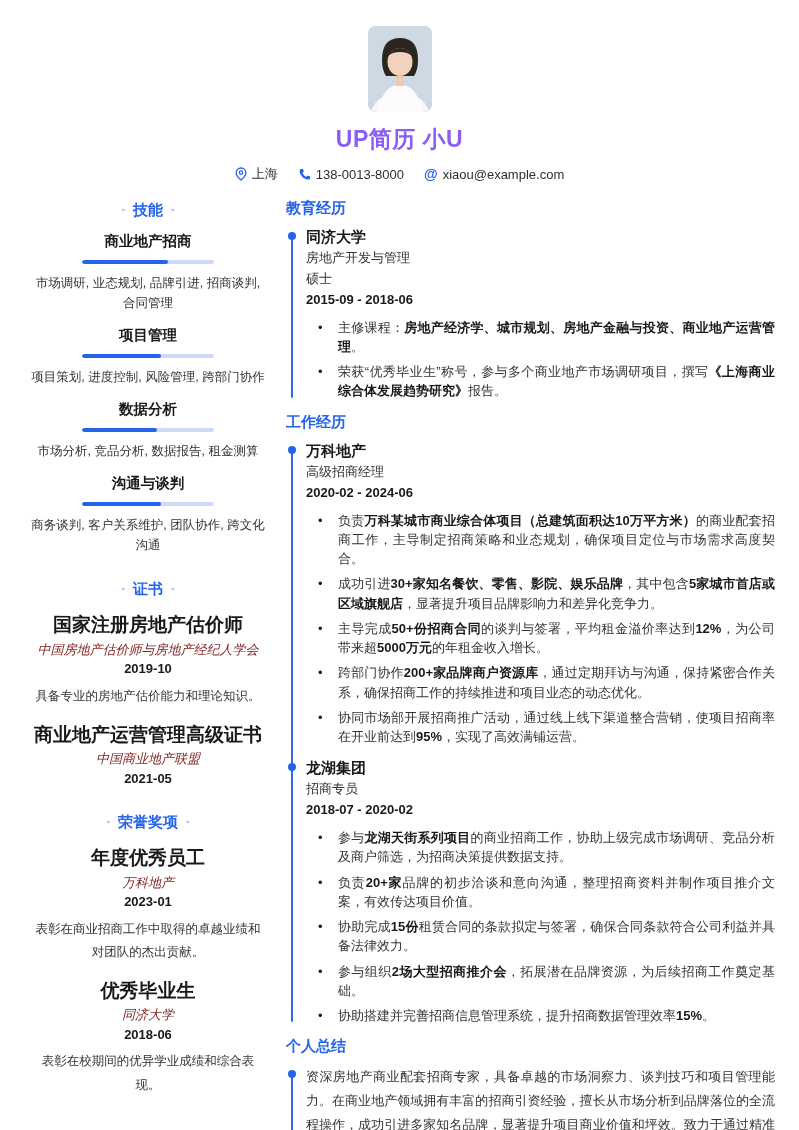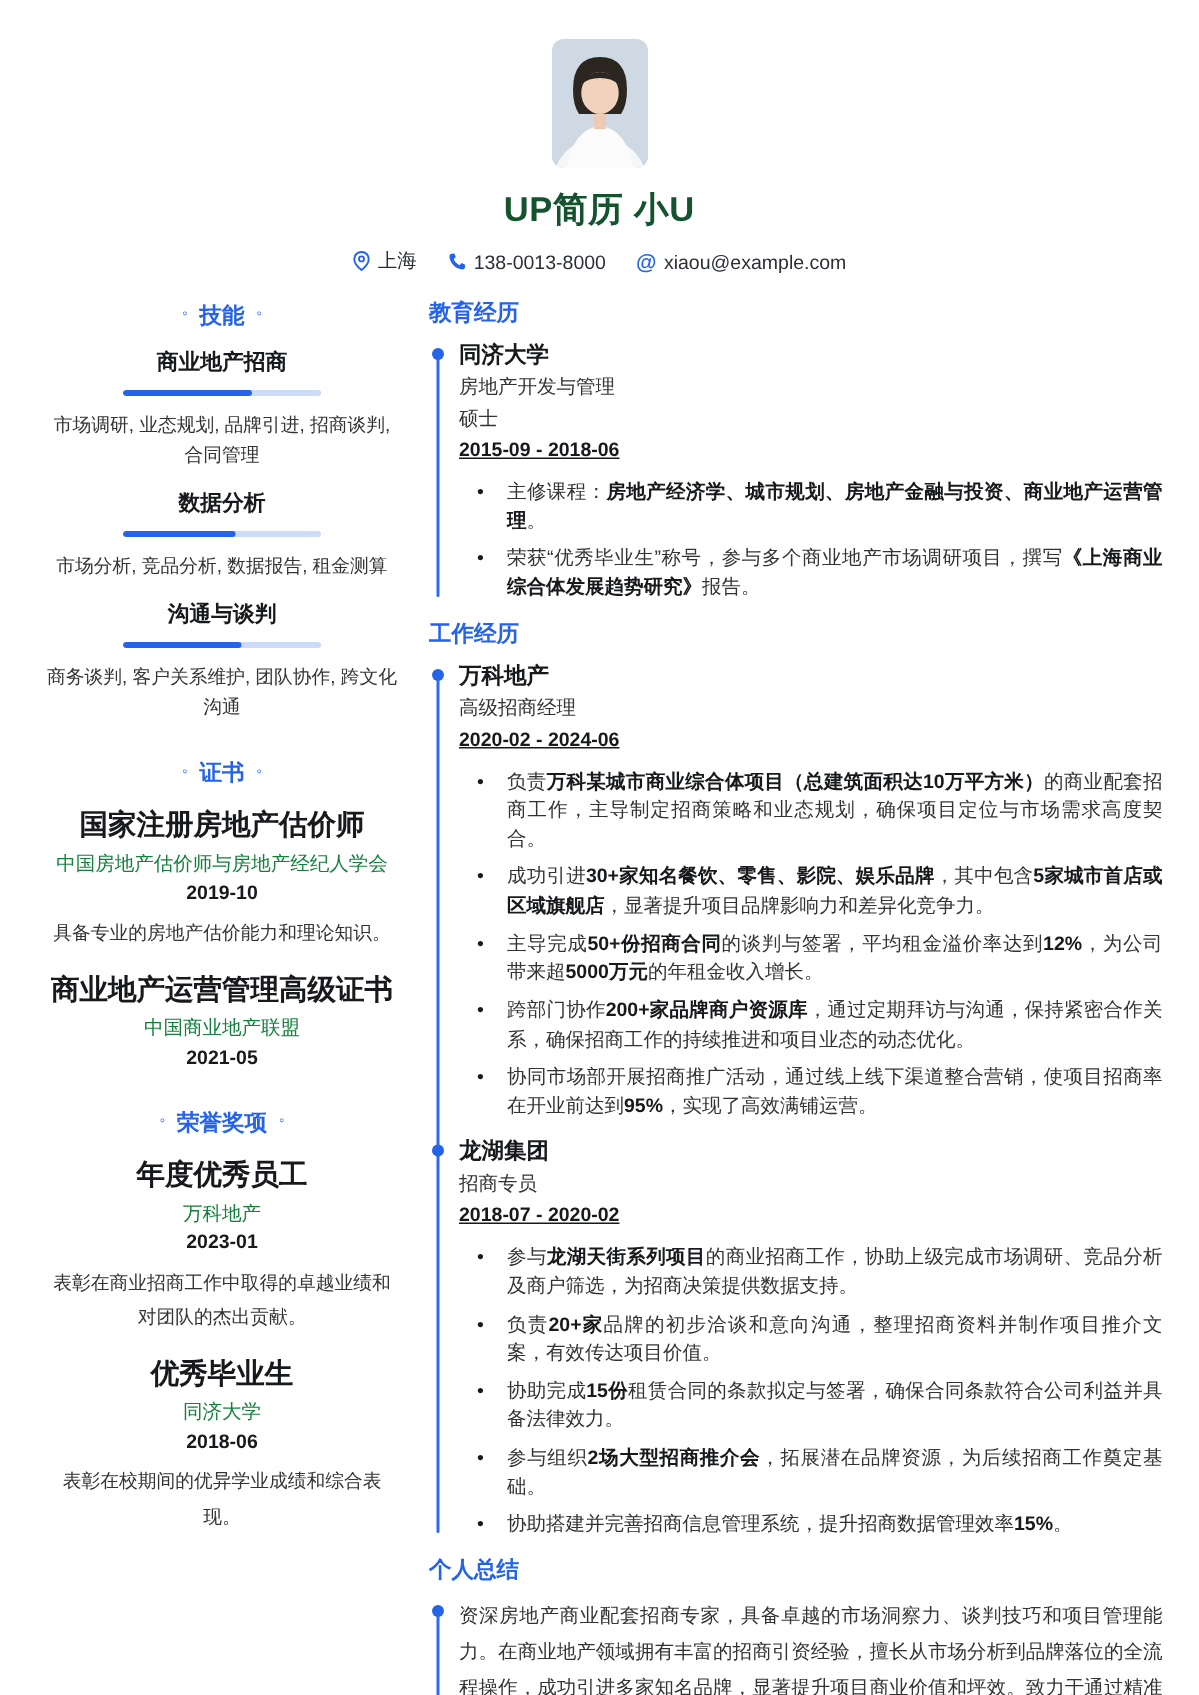--- a/index.html
+++ b/index.html
@@ -6,21 +6,21 @@
   html,body { background:#ffffff; }
   body { width:799px; height:1130px; overflow:hidden;
          font-family:"Liberation Sans","DejaVu Sans",sans-serif; color:#333; }
   .page { width:799px; height:1130px; padding-top:26px; }
 
   
   .top { text-align:center; }
   .photo { width:64px; height:86px; margin:0 auto; border-radius:8px; overflow:hidden;
            background:linear-gradient(180deg,#dde5ec,#c4cfda); }
   .photo svg { display:block; }
-  .name { margin-top:12px; font-size:23px; font-weight:bold; color:#14532d; letter-spacing:.5px; }
+  .name { margin-top:12px; font-size:23px; font-weight:bold; color:#8b5cf6; letter-spacing:.5px; }
   .contact { margin-top:10px; display:flex; justify-content:center; align-items:center; gap:20px;
              font-size:13px; color:#2a2f36; }
   .c-item { display:flex; align-items:center; gap:5px; }
   .c-ico { color:#2563eb; display:flex; align-items:center; }
   .at-glyph { font-size:14px; font-weight:bold; color:#2563eb; }
 
   
   .columns { display:flex; gap:20px; padding:0 24px 0 30px; margin-top:16px; }
   .left  { width:236px; flex:none; text-align:center; }
   .right { flex:1; min-width:0; }
@@ -30,37 +30,37 @@
             display:flex; align-items:center; justify-content:center; gap:8px; }
   .l-head .deco { font-size:10px; font-weight:normal; position:relative; top:-1px; }
   .skill { margin-bottom:13px; }
   .skill-name { font-size:14.5px; font-weight:bold; color:#17191c; }
   .skill-bar { width:132px; height:4px; border-radius:2px; background:#ccdbf7; margin:9px auto 9px; overflow:hidden; }
   .skill-fill { height:100%; border-radius:2px; background:#2563eb; }
   .skill-desc { font-size:12.5px; line-height:1.6; color:#333; }
   .l-gap { height:10px; }
   .l-item { margin-bottom:13px; }
   .l-item .t  { font-size:19px; font-weight:bold; color:#17191c; line-height:1.5; }
-  .l-item .o  { font-size:13px; color:#15803d; line-height:1.5; }
+  .l-item .o  { font-size:13px; color:#7f1d1d; line-height:1.5;font-style:italic; }
   .l-item .d  { font-size:13px; font-weight:bold; color:#17191c; line-height:1.5; }
   .l-item .ds { font-size:12.5px; color:#333; line-height:1.85; margin-top:6px; }
 
   
   section { margin-bottom:12px; }
   h2 { color:#2563eb; font-size:15px; font-weight:bold; margin-bottom:9px; }
   .timeline { position:relative; margin-left:5px; padding-left:15px; }
   .timeline::before { content:""; position:absolute; left:0; top:9px; bottom:3px; width:2px;
                       background:#2f6ae8; border-radius:1px; }
   .entry { position:relative; }
   .entry + .entry { margin-top:12px; }
   .entry::before { content:""; position:absolute; left:-18px; top:5px; width:8px; height:8px;
                    border-radius:50%; background:#2563eb; }
   .e-title  { font-size:15px; font-weight:bold; color:#17191c; line-height:1.35; }
   .e-sub    { font-size:13px; color:#333; line-height:1.45; margin-top:2px; }
-  .e-period { font-size:13px; font-weight:bold; color:#17191c; line-height:1.45; margin-top:2px;text-decoration:underline; }
+  .e-period { font-size:13px; font-weight:bold; color:#17191c; line-height:1.45; margin-top:2px; }
   ul.bullets { list-style:none; margin-top:8px; }
   ul.bullets li { position:relative; padding-left:32px; font-size:13px; line-height:1.48;
                   text-align:justify; margin-bottom:6px; color:#333; }
   ul.bullets li::before { content:"•"; position:absolute; left:12px; top:0; color:#17191c; }
   ul.bullets b, .summary-p b, ul.bullets strong { color:#17191c; }
   .summary-p { font-size:13px; line-height:1.85; text-align:justify; color:#333; }
 </style>
 </head>
 <body>
 
@@ -115,20 +115,27 @@
       </div>
 
       <div class="skill">
         <div class="skill-name">商业地产招商</div>
         <div class="skill-bar">
             <div class="skill-fill" style="width: 65%;"></div>
           </div>
         <div class="skill-desc">市场调研, 业态规划, 品牌引进, 招商谈判, 合同管理</div>
       </div>
       <div class="skill">
+        <div class="skill-name">项目管理</div>
+        <div class="skill-bar">
+            <div class="skill-fill" style="width: 60%;"></div>
+          </div>
+        <div class="skill-desc">项目策划, 进度控制, 风险管理, 跨部门协作</div>
+      </div>
+      <div class="skill">
         <div class="skill-name">数据分析</div>
         <div class="skill-bar">
             <div class="skill-fill" style="width: 57%;"></div>
           </div>
         <div class="skill-desc">市场分析, 竞品分析, 数据报告, 租金测算</div>
       </div>
       <div class="skill">
         <div class="skill-name">沟通与谈判</div>
         <div class="skill-bar">
             <div class="skill-fill" style="width: 60%;"></div>

